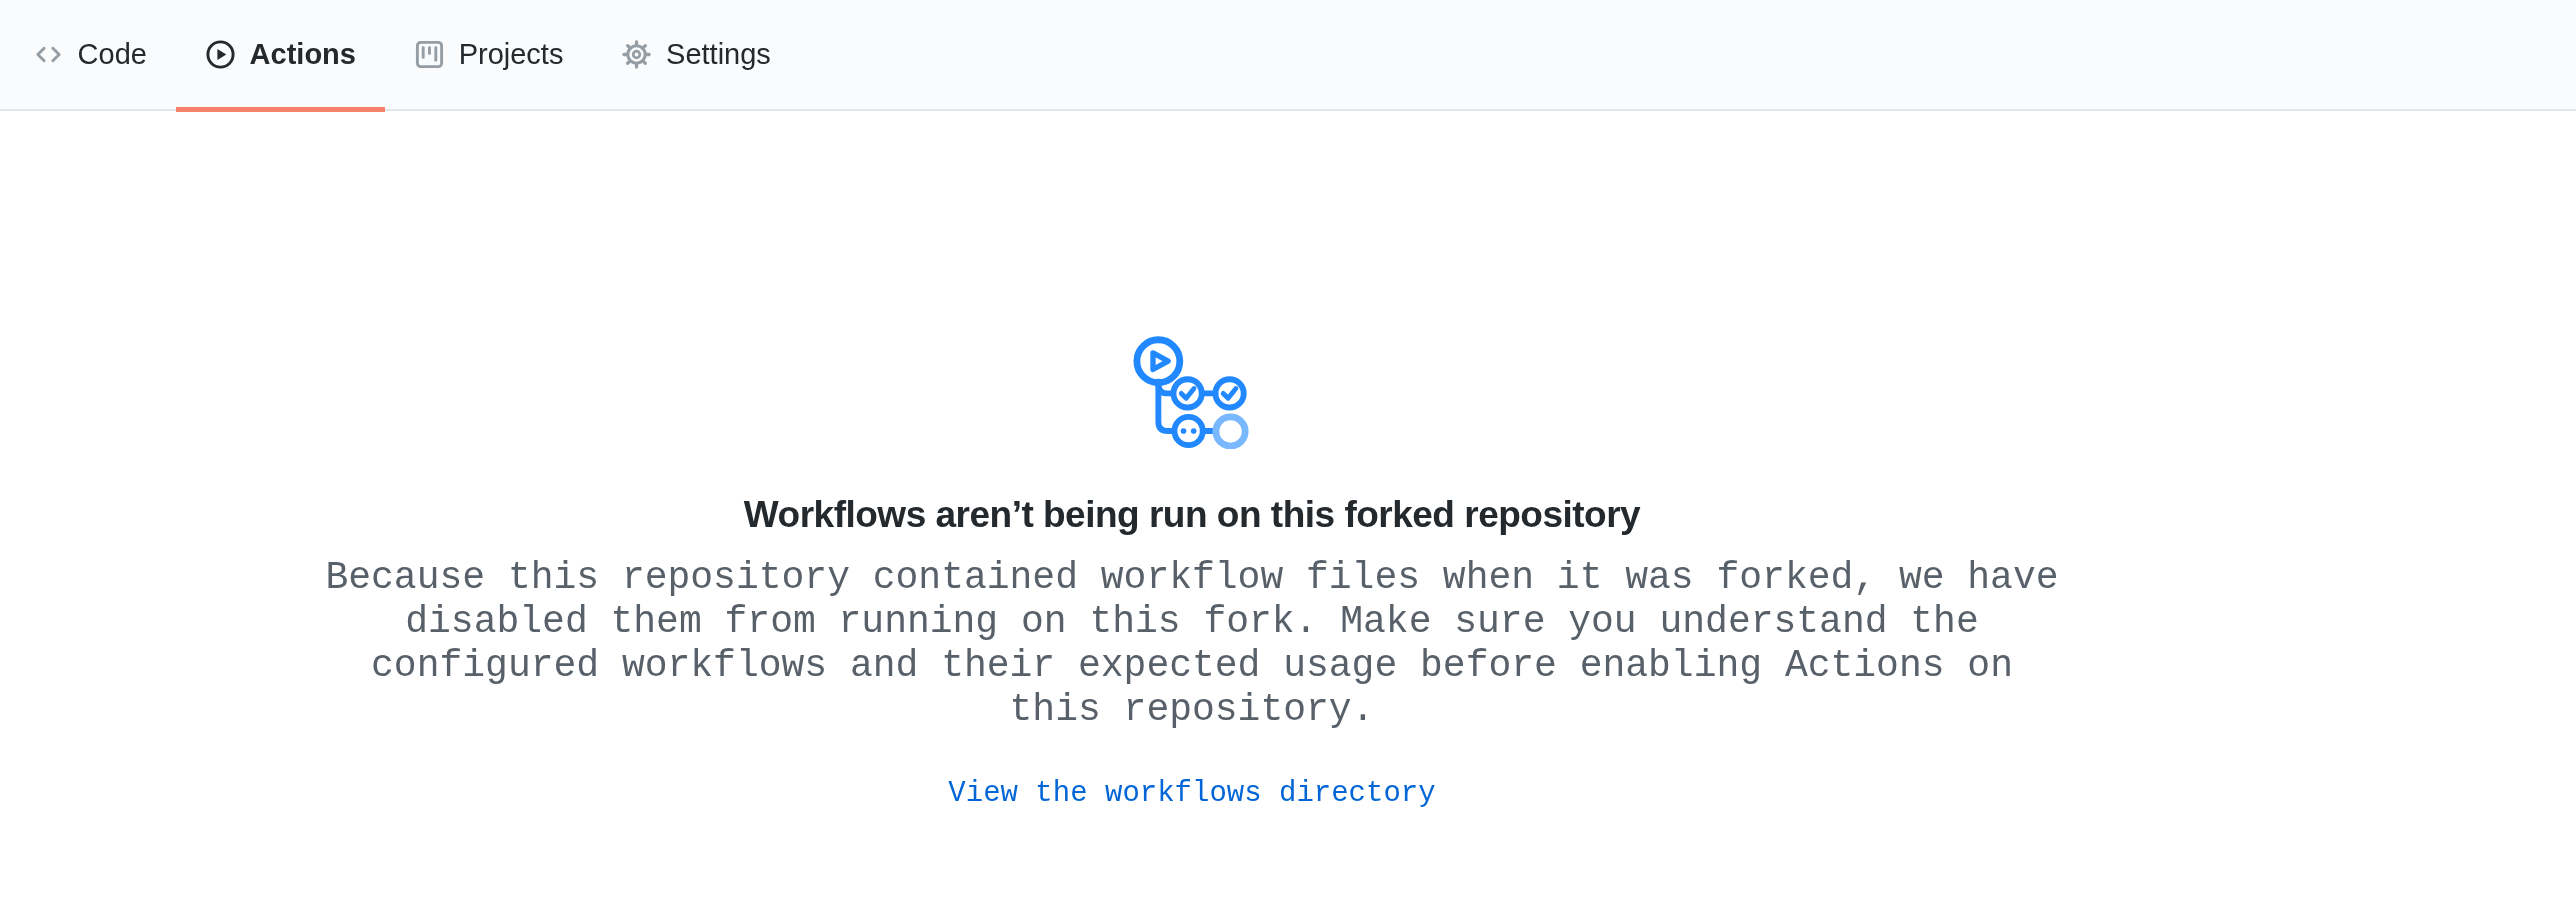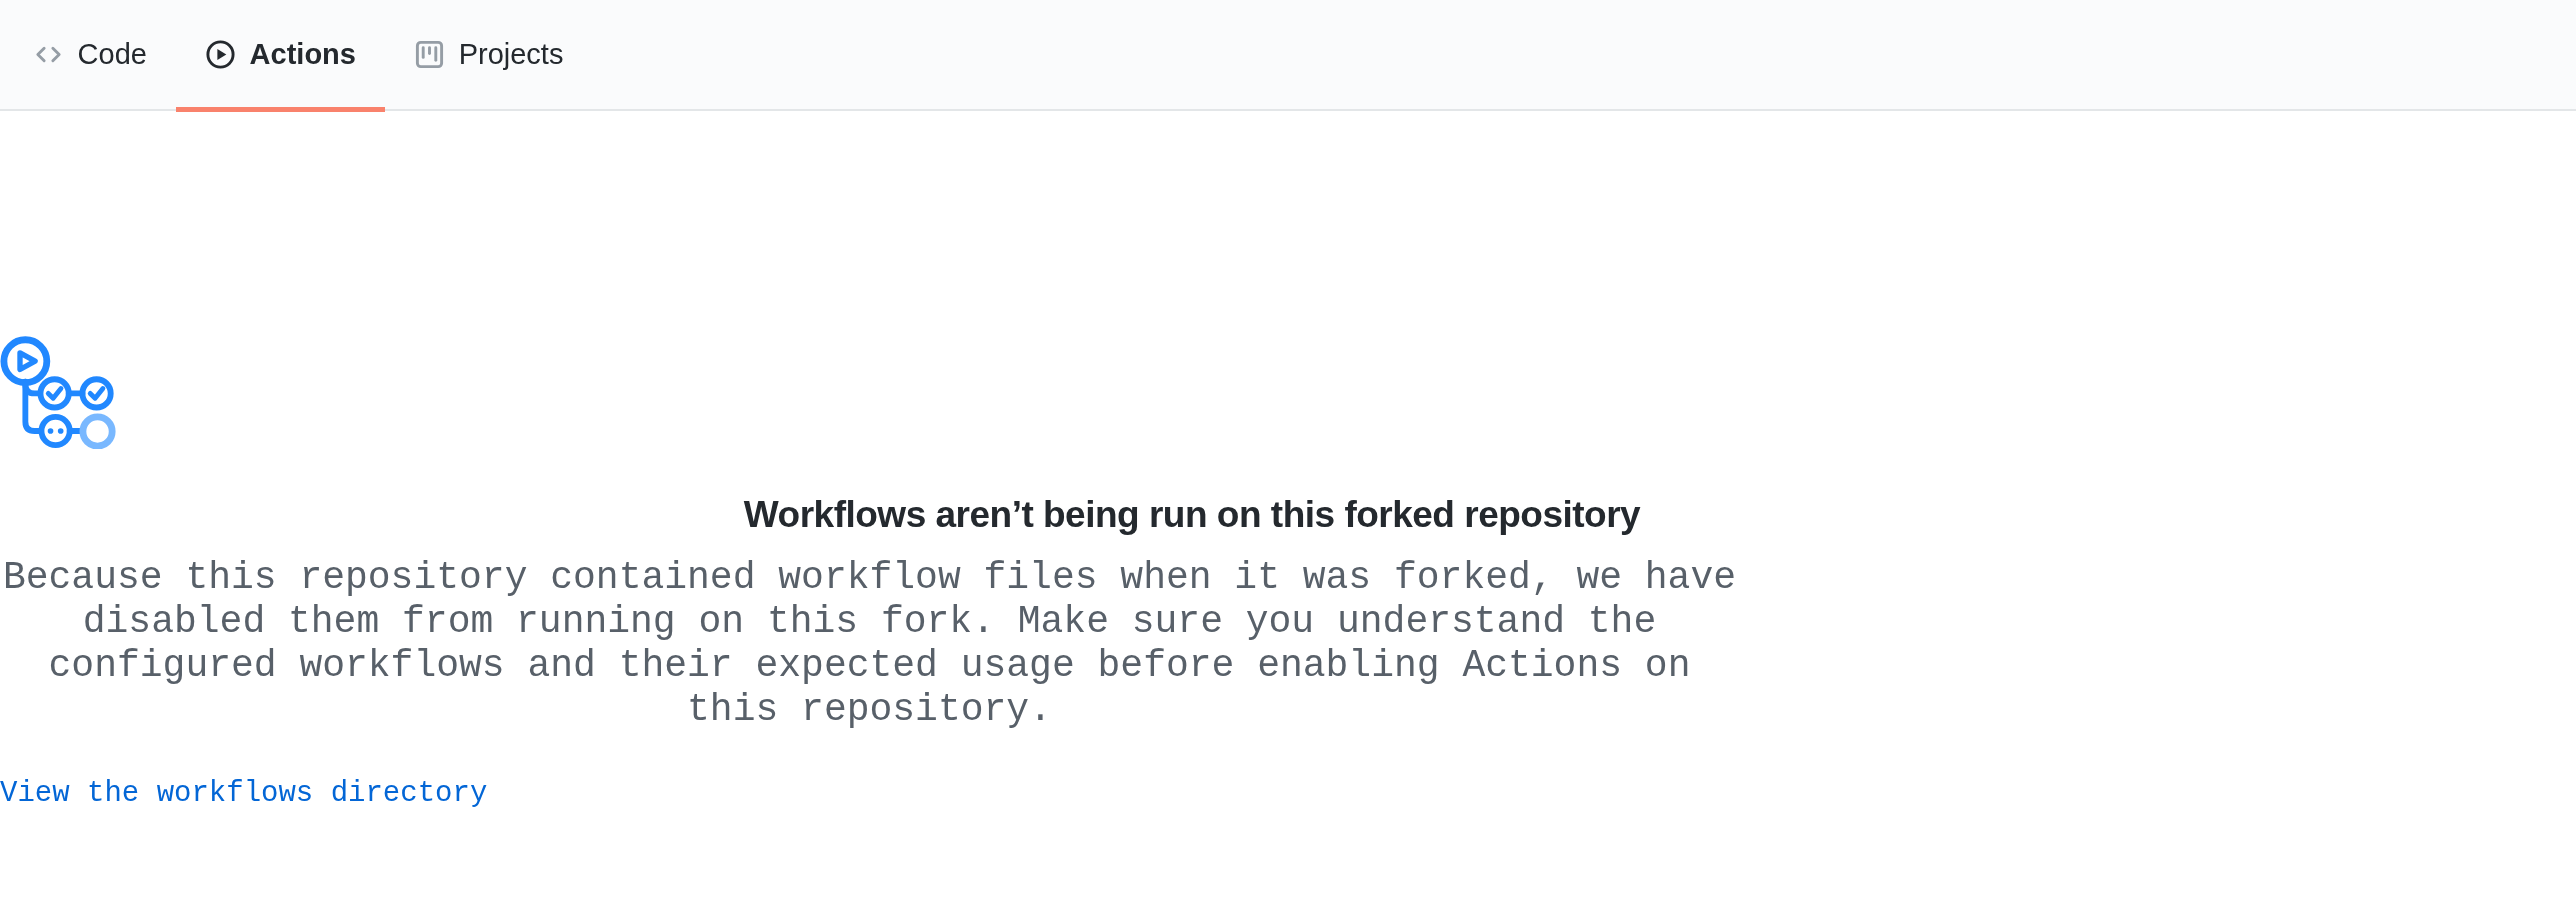--- a/index.html
+++ b/index.html
@@ -50,21 +50,21 @@
   .tab.active{font-weight:bold;}
   .tab.active .stroke-ic{stroke:var(--text-dark);}
   .tab.active .fill-ic{fill:var(--text-dark);}
   .tab.active::after{
     content:"";
     position:absolute;left:0;right:0;bottom:-2.9px;height:4.9px;
     background:var(--accent-underline);
   }
 
   
-  .main-wrap{width:2384px;display:flex;flex-direction:column;}
+  .main-wrap{width:2384px;display:flex;flex-direction:column;align-items:center;}
   .graphic{margin-top:219px;}
   .graphic svg{width:119px;height:119px;display:block;}
   .wf-main{stroke:var(--icon-blue);fill:none;}
   .wf-light{stroke:var(--icon-light-blue);fill:none;}
   .wf-dot{fill:var(--icon-blue);stroke:none;}
 
   .bs-title{
     margin:45px 0 0 0;
     font-size:37px;font-weight:bold;
     letter-spacing:-0.5px;
@@ -132,20 +132,39 @@
       <svg viewBox="0 0 32 32">
         <rect class="stroke-ic" x="3.5" y="3.5" width="25" height="25" rx="3.5"></rect>
         <path class="stroke-ic" d="M9.5 9 L9.5 19"></path>
         <path class="stroke-ic" d="M16 9 L16 15"></path>
         <path class="stroke-ic" d="M22.5 9 L22.5 22"></path>
       </svg>
     </span>
     <span>Projects</span>
   </a>
 
+  <a class="tab">
+    <span class="ticon">
+      <svg viewBox="0 0 32 32">
+        <g class="fill-ic">
+          <rect x="14.3" y="1.4" width="3.4" height="6.4" rx="1.6"></rect>
+          <rect x="14.3" y="1.4" width="3.4" height="6.4" rx="1.6" transform="rotate(45 16 16)"></rect>
+          <rect x="14.3" y="1.4" width="3.4" height="6.4" rx="1.6" transform="rotate(90 16 16)"></rect>
+          <rect x="14.3" y="1.4" width="3.4" height="6.4" rx="1.6" transform="rotate(135 16 16)"></rect>
+          <rect x="14.3" y="1.4" width="3.4" height="6.4" rx="1.6" transform="rotate(180 16 16)"></rect>
+          <rect x="14.3" y="1.4" width="3.4" height="6.4" rx="1.6" transform="rotate(225 16 16)"></rect>
+          <rect x="14.3" y="1.4" width="3.4" height="6.4" rx="1.6" transform="rotate(270 16 16)"></rect>
+          <rect x="14.3" y="1.4" width="3.4" height="6.4" rx="1.6" transform="rotate(315 16 16)"></rect>
+        </g>
+        <circle class="stroke-ic" cx="16" cy="16" r="9" style="stroke-width:3.2"></circle>
+        <circle class="stroke-ic" cx="16" cy="16" r="3.4" style="stroke-width:2.8"></circle>
+      </svg>
+    </span>
+    <span>Settings</span>
+  </a>
 
 </nav>
 
 <main class="main-wrap">
 
   <div class="graphic">
     <svg viewBox="0 0 122 122">
 
       <path class="wf-main" d="M26 53 L26 94 Q26 103.5 35.5 103.5 L42 103.5" stroke-width="6" stroke-linecap="round"></path>
       <path class="wf-main" d="M26 53 L26 55.5 Q26 65 35.5 65 L41 65" stroke-width="6" stroke-linecap="round"></path>

